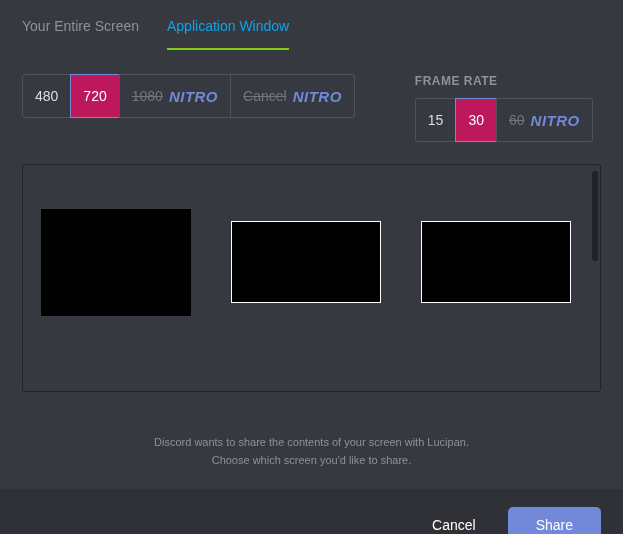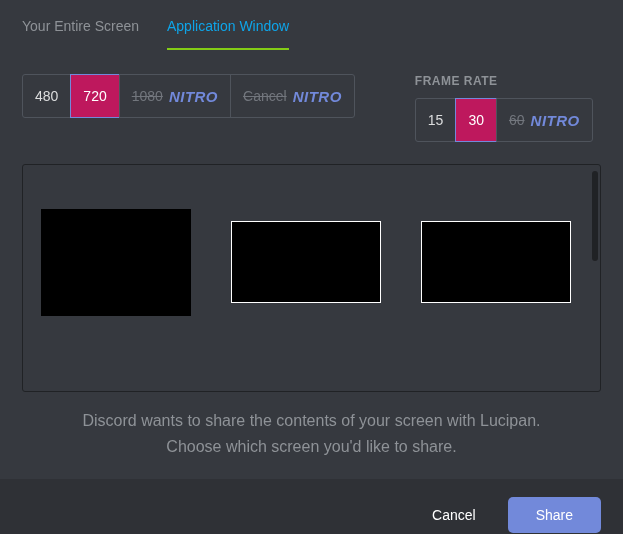--- a/index.html
+++ b/index.html
@@ -102,24 +102,24 @@
   }
   .thumb {
     background: #000;
     border: 1px solid #fff;
   }
   .thumb.t1 { width: 150px; height: 107px; margin-top: 28px; border-color: #000; }
   .thumb.t2 { width: 150px; height: 82px; margin-top: 40px; }
   .thumb.t3 { width: 150px; height: 82px; margin-top: 40px; }
   .info-text {
     text-align: center;
-    font-size: 16px;
+    font-size: 11px;
     color: #8e9297;
     line-height: 1.6;
-    margin-top: 16px;
+    margin-top: 42px;
   }
   .footer {
     background: #2f3136;
     height: 72px;
     margin-top: 20px;
     display: flex;
     align-items: center;
     justify-content: flex-end;
     padding: 0 22px;
     gap: 14px;

